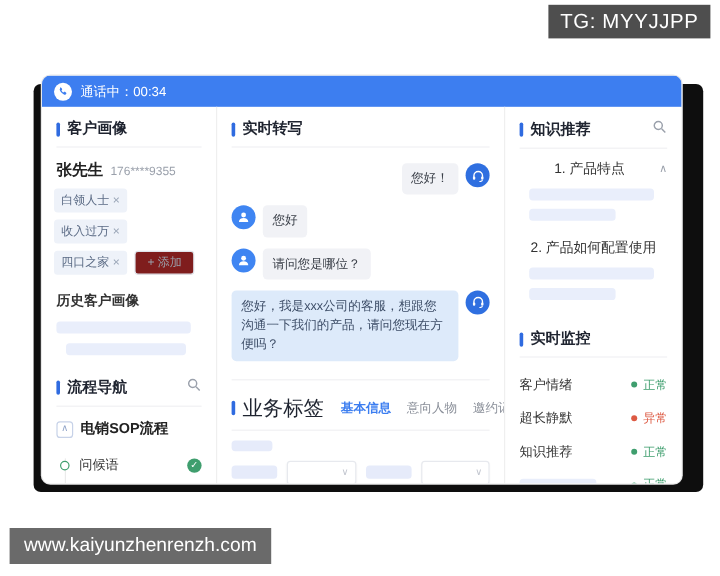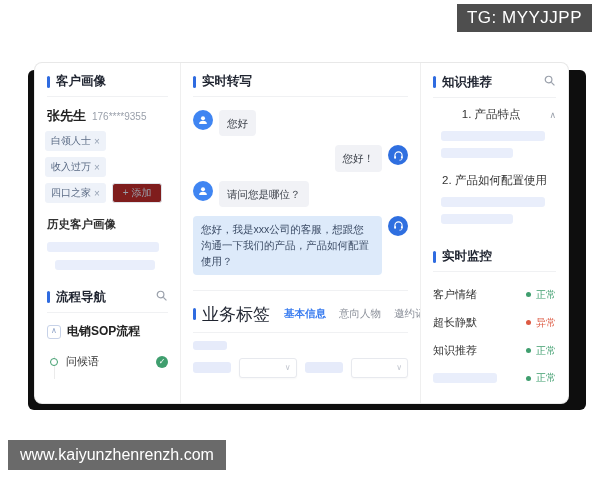--- a/index.html
+++ b/index.html
@@ -91,20 +91,28 @@
   .status.err{color:#dd5a43;}.status.err .sdot{background:#dd5a43;}
   .mt6{margin-top:6px;}
 </style>
 </head>
 <body>
 
 <div class="tg-badge">TG: MYYJJPP</div>
 
 <div class="frame"></div>
 <div class="window">
+  <div class="titlebar">
+    <span class="phone-circle">
+      <svg width="9" height="9" viewBox="0 0 16 16">
+          <path fill="#3d7ef0" d="M3.6 1.8c.5-.5 1.3-.4 1.7.1l1.3 1.7c.3.5.3 1.1-.1 1.5l-.8.8c.5 1.1 1.9 2.5 3 3l.8-.8c.4-.4 1-.4 1.5-.1l1.7 1.3c.5.4.6 1.2.1 1.7l-.9.9c-.5.5-1.2.7-1.9.4-3-1.2-5.6-3.8-6.8-6.8-.3-.7-.1-1.4.4-1.9z"></path>
+        </svg>
+    </span>
+    <span class="call-text">通话中：00:34</span>
+  </div>
 
   <div class="body">
 
     <div class="col col1">
       <div class="sec-title">
         <span class="tbar"></span>
         <span class="t">客户画像</span>
       </div>
       <div class="divider"></div>
 
@@ -164,51 +172,51 @@
     </div>
 
     <div class="col col2">
       <div class="sec-title">
         <span class="tbar"></span>
         <span class="t">实时转写</span>
       </div>
       <div class="divider"></div>
 
       <div class="chat">
-        <div class="msg">
-          <span class="avatar">
-            <svg width="12" height="12" viewBox="0 0 16 16" fill="#fff">
-                <circle cx="8" cy="5.6" r="2.7"></circle>
-                <path d="M2.8 13.4c0-2.9 2.3-4.4 5.2-4.4s5.2 1.5 5.2 4.4z"></path>
-              </svg>
-          </span>
-          <span class="bubble">您好</span>
-        </div>
         <div class="msg right">
           <span class="bubble">您好！</span>
           <span class="avatar agent">
             <svg width="13" height="13" viewBox="0 0 16 16" fill="none" stroke="#fff" stroke-width="1.4">
                 <path d="M3.6 9.2V8a4.4 4.4 0 0 1 8.8 0v1.2"></path>
                 <rect x="2.6" y="8.6" width="2.4" height="3.4" rx="1.1" fill="#fff" stroke="none"></rect>
                 <rect x="11" y="8.6" width="2.4" height="3.4" rx="1.1" fill="#fff" stroke="none"></rect>
                 <path d="M12.2 12.2c0 1-1.3 1.6-3 1.6" stroke-width="1.1"></path>
               </svg>
           </span>
         </div>
         <div class="msg">
           <span class="avatar">
             <svg width="12" height="12" viewBox="0 0 16 16" fill="#fff">
                 <circle cx="8" cy="5.6" r="2.7"></circle>
                 <path d="M2.8 13.4c0-2.9 2.3-4.4 5.2-4.4s5.2 1.5 5.2 4.4z"></path>
               </svg>
           </span>
+          <span class="bubble">您好</span>
+        </div>
+        <div class="msg">
+          <span class="avatar">
+            <svg width="12" height="12" viewBox="0 0 16 16" fill="#fff">
+                <circle cx="8" cy="5.6" r="2.7"></circle>
+                <path d="M2.8 13.4c0-2.9 2.3-4.4 5.2-4.4s5.2 1.5 5.2 4.4z"></path>
+              </svg>
+          </span>
           <span class="bubble">请问您是哪位？</span>
         </div>
         <div class="msg right">
-          <span class="bubble blue">您好，我是xxx公司的客服，想跟您沟通一下我们的产品，产品如何配置使用？</span>
+          <span class="bubble blue">您好，我是xxx公司的客服，想跟您沟通一下我们的产品，请问您现在方便吗？</span>
           <span class="avatar agent">
             <svg width="13" height="13" viewBox="0 0 16 16" fill="none" stroke="#fff" stroke-width="1.4">
                 <path d="M3.6 9.2V8a4.4 4.4 0 0 1 8.8 0v1.2"></path>
                 <rect x="2.6" y="8.6" width="2.4" height="3.4" rx="1.1" fill="#fff" stroke="none"></rect>
                 <rect x="11" y="8.6" width="2.4" height="3.4" rx="1.1" fill="#fff" stroke="none"></rect>
                 <path d="M12.2 12.2c0 1-1.3 1.6-3 1.6" stroke-width="1.1"></path>
               </svg>
           </span>
         </div>
       </div>

